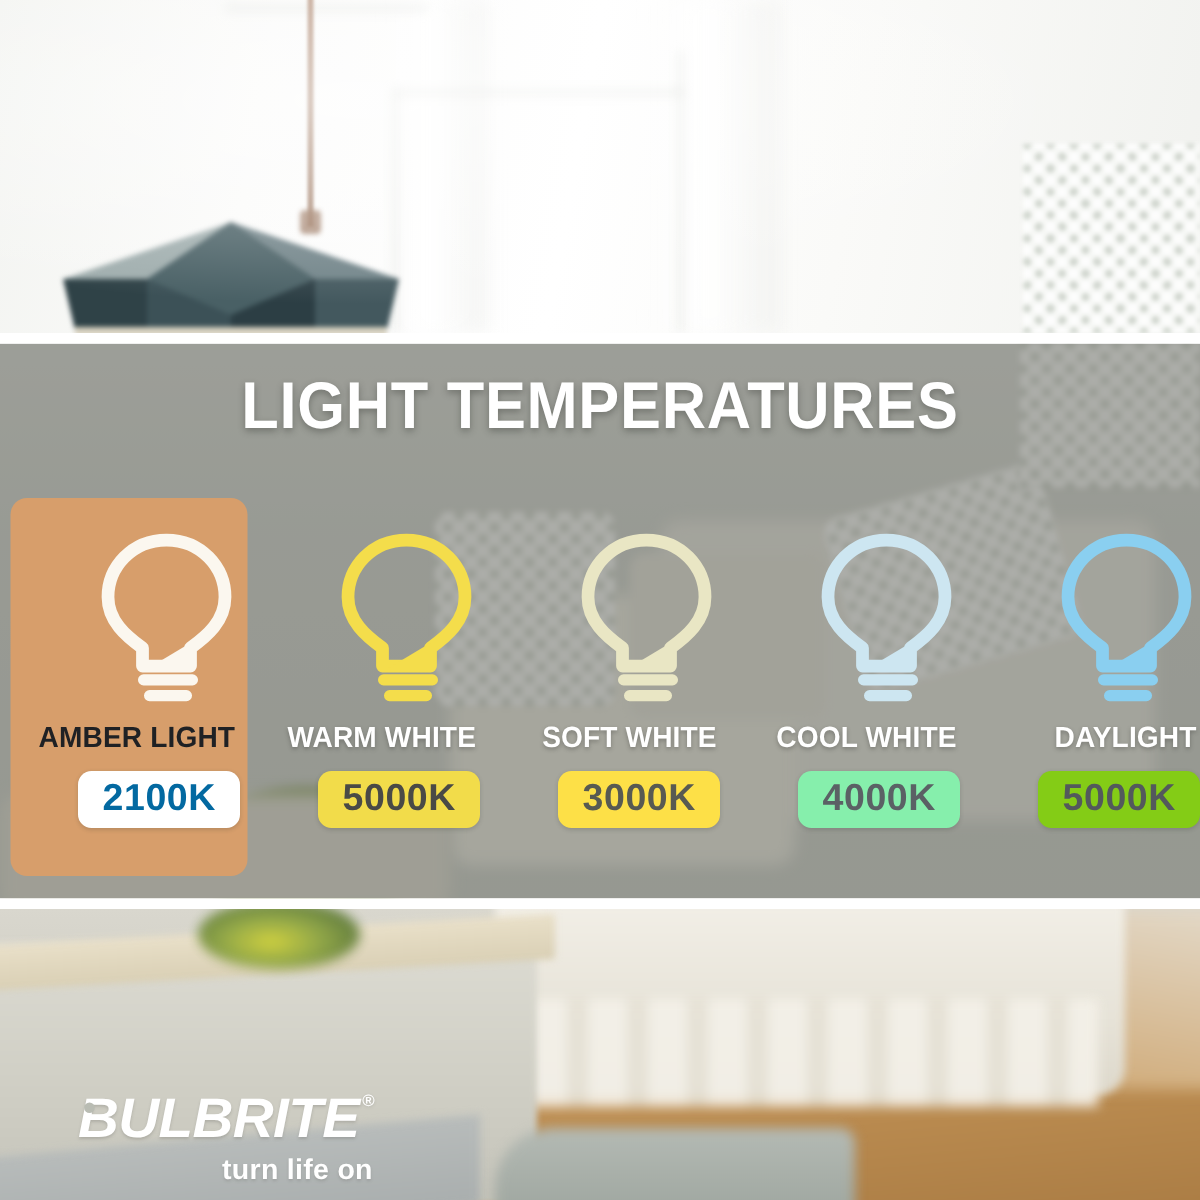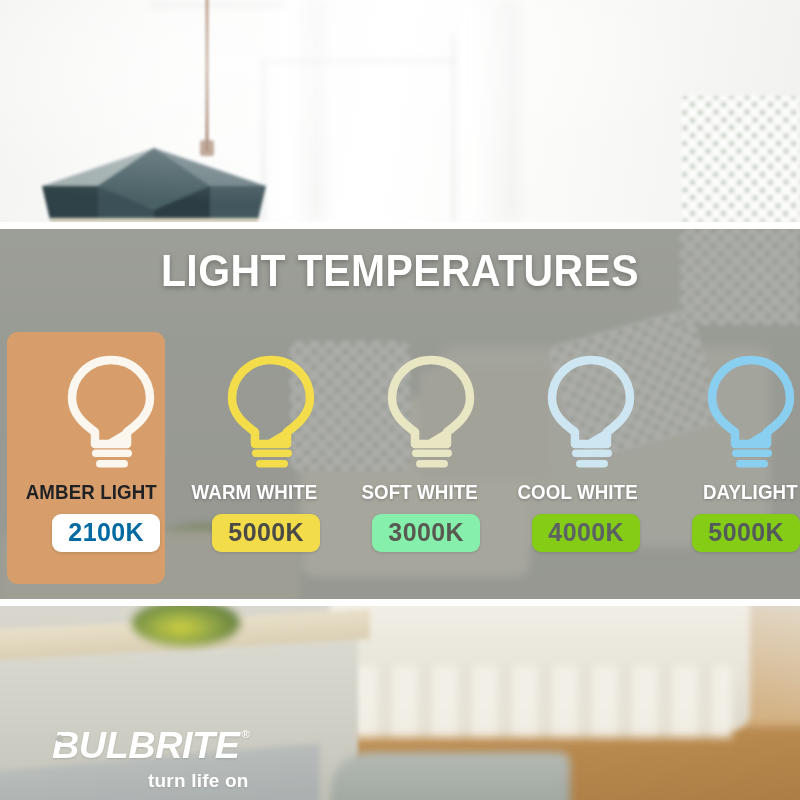--- a/index.html
+++ b/index.html
@@ -319,38 +319,38 @@
             <path d="M49 6 C26 6 10 24 10 44 C10 60 22 70 33 78 L33 90 L65 90 L65 78 C76 70 88 60 88 44 C88 24 72 6 49 6 Z"></path>
           </g>
           <g fill="#E9E6C4">
             <path d="M36 92 L66 74 L66 92 Z"></path>
             <rect x="30" y="95.5" width="40" height="7.5" rx="3.7"></rect>
             <rect x="34" y="106" width="32" height="7.5" rx="3.7"></rect>
           </g>
         </svg>
       </span>
       <div class="card-label" style="color:#FFFFFF;">SOFT WHITE</div>
-      <div class="badge" style="background:#86efac; color:#585A52;">3000K</div>
+      <div class="badge" style="background:#fde047; color:#585A52;">3000K</div>
     </div>
 
     <div class="card">
       <span class="bulb">
         <svg viewBox="0 0 98 116" aria-hidden="true">
           <g fill="none" stroke="#CDE6F1" stroke-width="8.5" stroke-linecap="round" stroke-linejoin="round">
             <path d="M49 6 C26 6 10 24 10 44 C10 60 22 70 33 78 L33 90 L65 90 L65 78 C76 70 88 60 88 44 C88 24 72 6 49 6 Z"></path>
           </g>
           <g fill="#CDE6F1">
             <path d="M36 92 L66 74 L66 92 Z"></path>
             <rect x="30" y="95.5" width="40" height="7.5" rx="3.7"></rect>
             <rect x="34" y="106" width="32" height="7.5" rx="3.7"></rect>
           </g>
         </svg>
       </span>
       <div class="card-label" style="color:#FFFFFF;">COOL WHITE</div>
-      <div class="badge" style="background:#84cc16; color:#5B6165;">4000K</div>
+      <div class="badge" style="background:#86efac; color:#5B6165;">4000K</div>
     </div>
 
     <div class="card">
       <span class="bulb">
         <svg viewBox="0 0 98 116" aria-hidden="true">
           <g fill="none" stroke="#8ACFF0" stroke-width="8.5" stroke-linecap="round" stroke-linejoin="round">
             <path d="M49 6 C26 6 10 24 10 44 C10 60 22 70 33 78 L33 90 L65 90 L65 78 C76 70 88 60 88 44 C88 24 72 6 49 6 Z"></path>
           </g>
           <g fill="#8ACFF0">
             <path d="M36 92 L66 74 L66 92 Z"></path>

